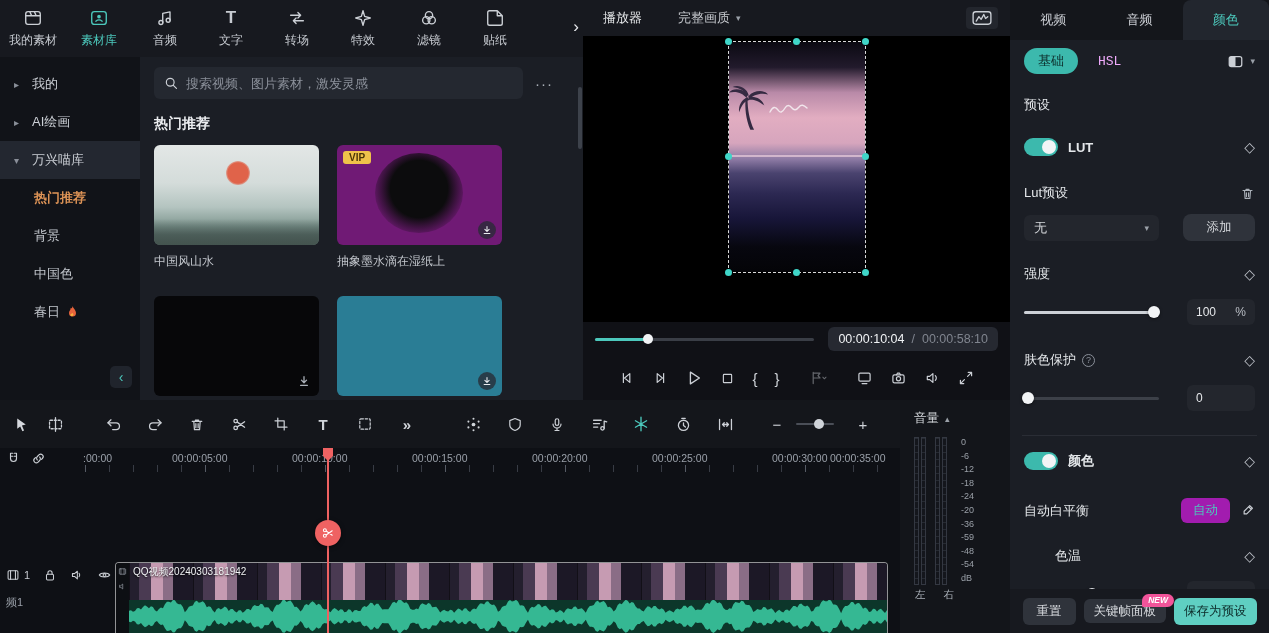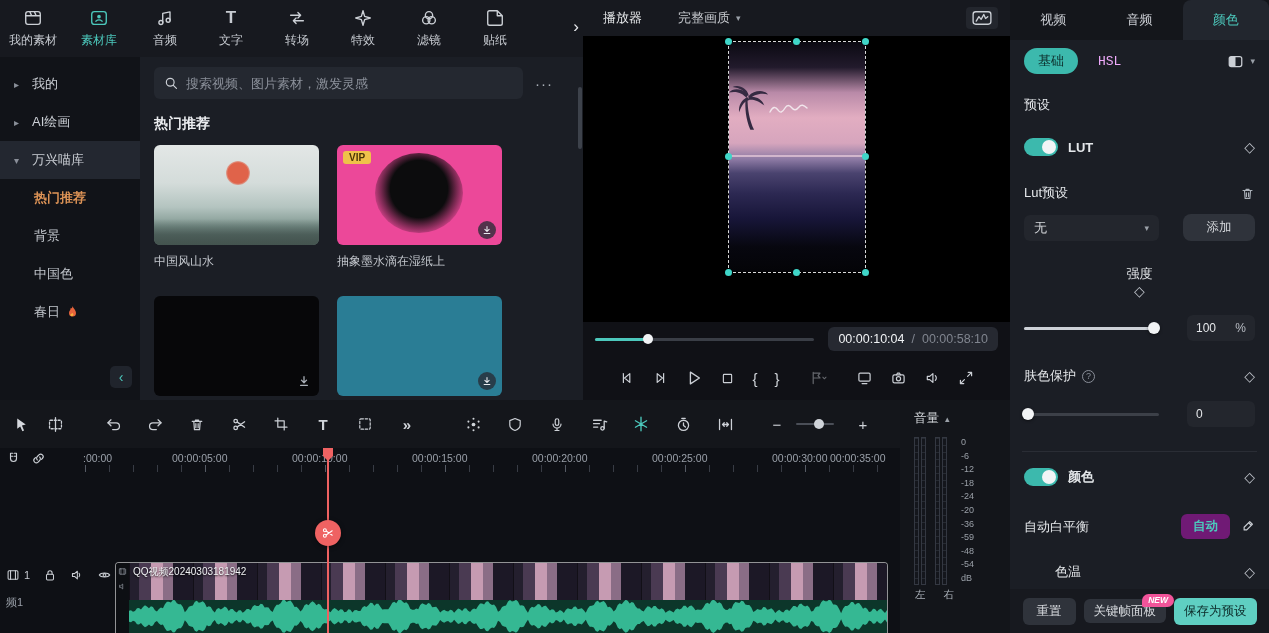--- a/index.html
+++ b/index.html
@@ -43,21 +43,21 @@
   .section-title { font-size:14px; font-weight:bold; color:#eceef1; margin:16px 0 12px; }
   .grid { display:grid; grid-template-columns:165px 165px; column-gap:18px; row-gap:26px; }
   .cell { display:flex; flex-direction:column; }
   .thumb { width:165px; height:100px; border-radius:6px; position:relative; overflow:hidden; cursor:pointer; }
   .caption { font-size:12px; color:#c3c7cd; margin-top:8px; }
   .t1 { background:linear-gradient(180deg,#e3e7e6 0%,#d4dcda 38%,#b4c4c0 62%,#7e968f 82%,#5f736d 100%); }
   .t1 .sun { position:absolute; left:72px; top:16px; width:24px; height:24px; border-radius:50%;
              background:radial-gradient(circle,#e0634a 0 60%,rgba(224,99,74,.25) 75%,transparent 80%); }
   .t1 .hills { position:absolute; left:0; bottom:0; width:100%; height:26px;
                background:linear-gradient(180deg,rgba(70,88,84,0) 0,rgba(64,80,76,.75) 60%,#44544f 100%); }
-  .t2 { background:#ec4899; }
+  .t2 { background:#701a75; }
   .t2 .blob { position:absolute; left:38px; top:8px; width:88px; height:80px; border-radius:50%;
               background:radial-gradient(ellipse at 50% 45%,#0c0c0d 0 46%,rgba(12,12,13,.55) 60%,rgba(12,12,13,.12) 74%,transparent 82%); }
   .vip { position:absolute; left:6px; top:6px; background:#efc24a; color:#4a3607; font-size:10px; font-weight:bold;
          padding:1px 6px; border-radius:3px; }
   .dl { position:absolute; right:6px; bottom:6px; width:18px; height:18px; border-radius:50%;
         background:rgba(40,44,52,.78); display:flex; align-items:center; justify-content:center; }
   .t3 { background:#070709; }
   .t4 { background:#2a7d95; }
   .lib-scrollbar { position:absolute; right:1px; top:30px; width:4px; height:62px; border-radius:2px; background:#3d424b; }
 
@@ -181,21 +181,21 @@
   .hslider .hfill { position:absolute; left:0; top:0; height:100%; border-radius:2px; background:#cdd1d7; }
   .hslider .hknob { position:absolute; top:50%; width:12px; height:12px; margin:-6px 0 0 -6px; border-radius:50%;
                     background:#f2f4f6; box-shadow:0 1px 3px rgba(0,0,0,.5); }
   .hslider.grad { background:linear-gradient(90deg,#3db6c9 0%,#8cc3bb 45%,#e0a23c 100%); }
   .vbox { width:68px; height:26px; background:#23262d; border-radius:6px; display:flex; align-items:center;
           padding:0 9px; color:#e5e7ea; font-size:12px; margin-left:auto; }
   .vbox .unit { margin-left:auto; color:#b9bdc4; }
   .divider { height:1px; background:#2a2d35; margin:0 -2px; }
   .info-circle { width:13px; height:13px; border:1px solid #8a8f99; border-radius:50%; color:#8a8f99;
                  font-size:9px; display:inline-flex; align-items:center; justify-content:center; margin-left:6px; }
-  .awb-btn { background:#701a75; color:#4cc8bc; padding:4px 12px; border-radius:6px; font-size:12.5px; cursor:pointer;font-weight:bold; }
+  .awb-btn { background:#a21caf; color:#4cc8bc; padding:4px 12px; border-radius:6px; font-size:12.5px; cursor:pointer; }
   .rfooter { position:absolute; left:0; right:0; bottom:0; height:44px; background:#17191f;
              display:flex; align-items:center; justify-content:center; gap:8px; padding:0 8px; }
   .kf-wrap { position:relative; }
   .new-badge { position:absolute; top:-9px; right:-8px; background:#f2549a; color:#fff; font-size:8.5px;
                font-style:italic; font-weight:bold; padding:1.5px 6px; border-radius:8px 8px 8px 2px; }
   .save-btn { background:#5fcfc2; color:#0c2a28; border-radius:6px; padding:5px 10px; font-size:12.5px; cursor:pointer; }
 </style>
 </head>
 <body>
 
@@ -773,21 +773,21 @@
       </div>
       <div class="prow" style="margin-top:12px;">
         <div class="select">
           <span>无</span>
           <span class="chev">▾</span>
         </div>
         <span class="spacer"></span>
         <span class="btn" style="width:72px;border-radius:8px;">添加</span>
       </div>
 
-      <div class="prow" style="margin-top:24px;flex-direction:column;">
+      <div class="prow" style="margin-top:24px;">
         <span class="rlabel">强度</span>
         <span class="spacer"></span>
         <span class="diamond">◇</span>
       </div>
       <div class="prow" style="margin-top:16px;">
         <div class="hslider">
           <div class="hfill" style="width:96%"></div>
           <div class="hknob" style="left:96%"></div>
         </div>
         <div class="vbox">

